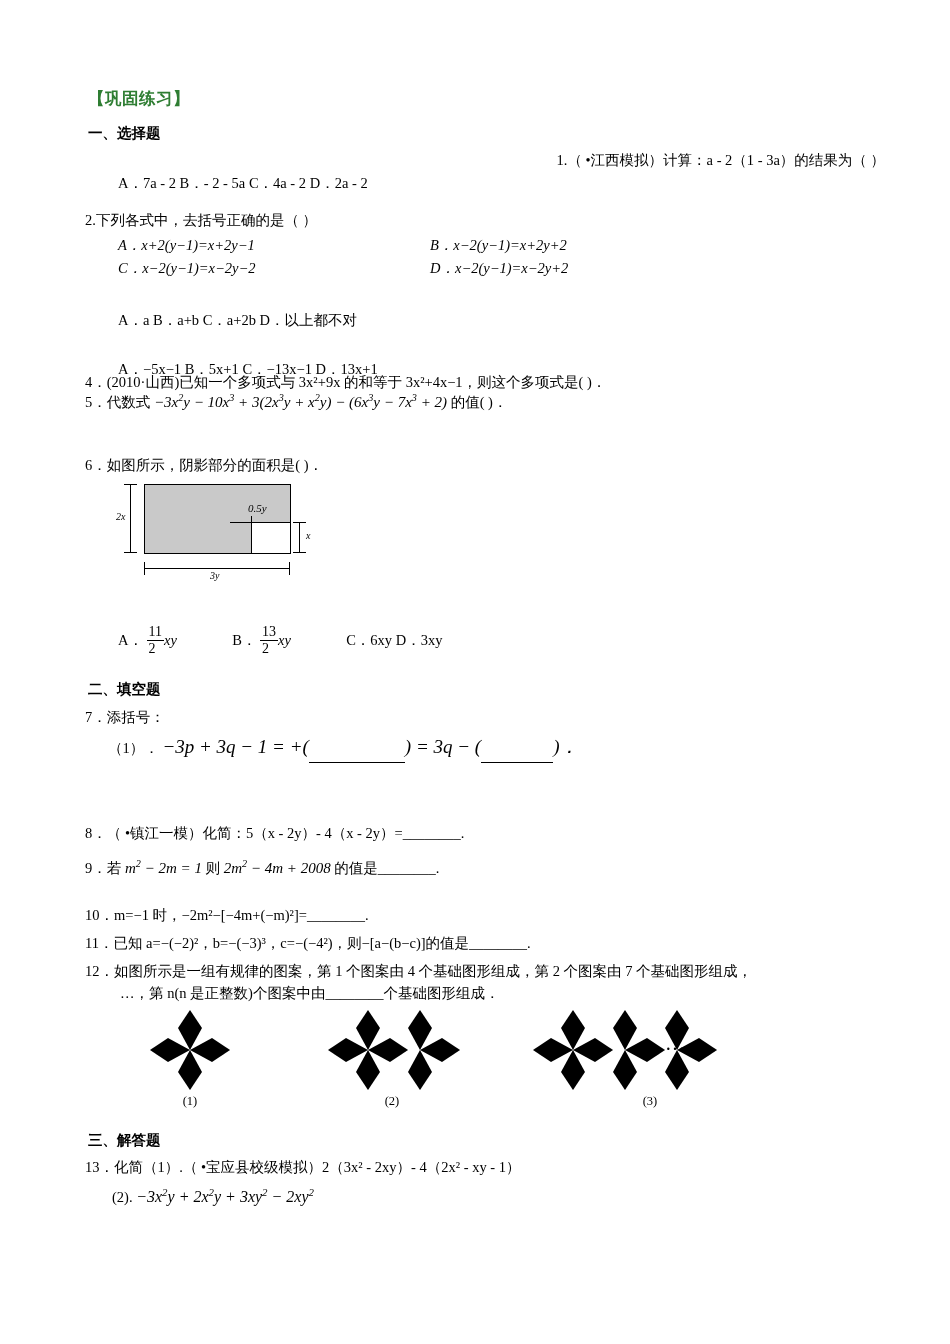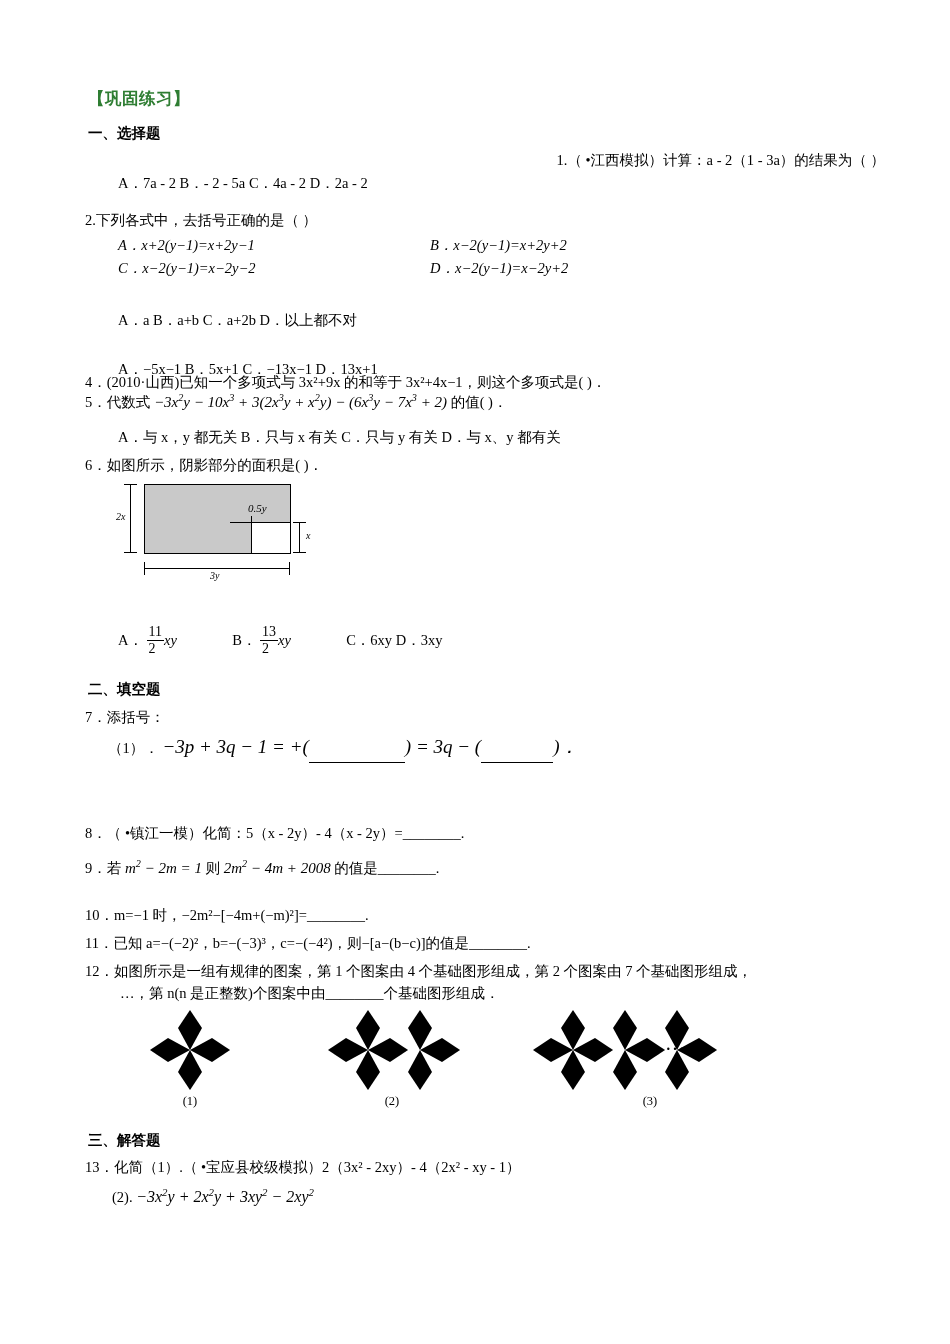--- a/index.html
+++ b/index.html
@@ -86,21 +86,20 @@
   <div class="blk opts" style="left:118px; top:311px; width:800px;">A．a      B．a+b      C．a+2b      D．以上都不对</div>
 
   <div class="blk q" style="left:85px; top:336px; width:820px;margin-top:36px;">4．(2010·山西)已知一个多项式与 3x²+9x 的和等于 3x²+4x−1，则这个多项式是(    )．</div>
   <div class="blk opts" style="left:118px; top:360px; width:800px;">A．−5x−1      B．5x+1      C．−13x−1      D．13x+1</div>
 
   <div class="blk q" style="left:85px; top:390px; width:830px;">
     <span>5．代数式</span>
     <span class="ital" style="font-size:15px;">−3<i>x</i><sup>2</sup><i>y</i> − 10<i>x</i><sup>3</sup> + 3(2<i>x</i><sup>3</sup><i>y</i> + <i>x</i><sup>2</sup><i>y</i>) − (6<i>x</i><sup>3</sup><i>y</i> − 7<i>x</i><sup>3</sup> + 2)</span>
     <span>的值(        )．</span>
   </div>
-  <div class="blk opts" style="left:118px; top:428px; width:830px;">A．与 x，y 都无关      B．只与 x 有关      C．只与 y 有关      D．与 x、y 都有关</div>
 
   <div class="blk q" style="left:85px; top:455px; width:800px;">6．如图所示，阴影部分的面积是(        )．</div>
 
   <div id="fig6">
     <div class="rect"></div>
     <div class="notch"></div>
 
     <div class="dimline" style="left:10px; top:6px; width:1px; height:69px;"></div>
     <div class="dimline" style="left:4px; top:6px; width:13px; height:1px;"></div>
     <div class="dimline" style="left:4px; top:74px; width:13px; height:1px;"></div>

